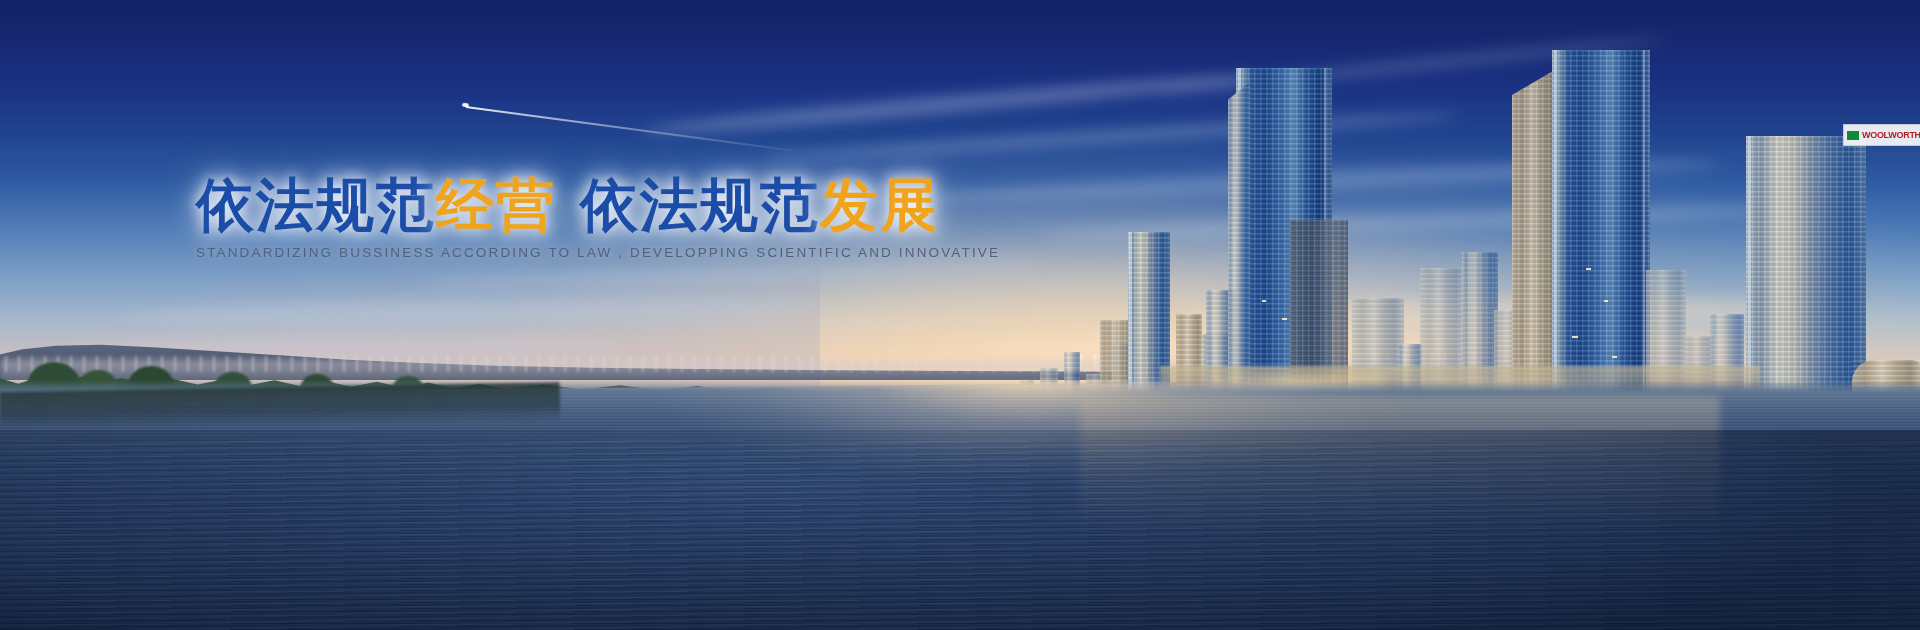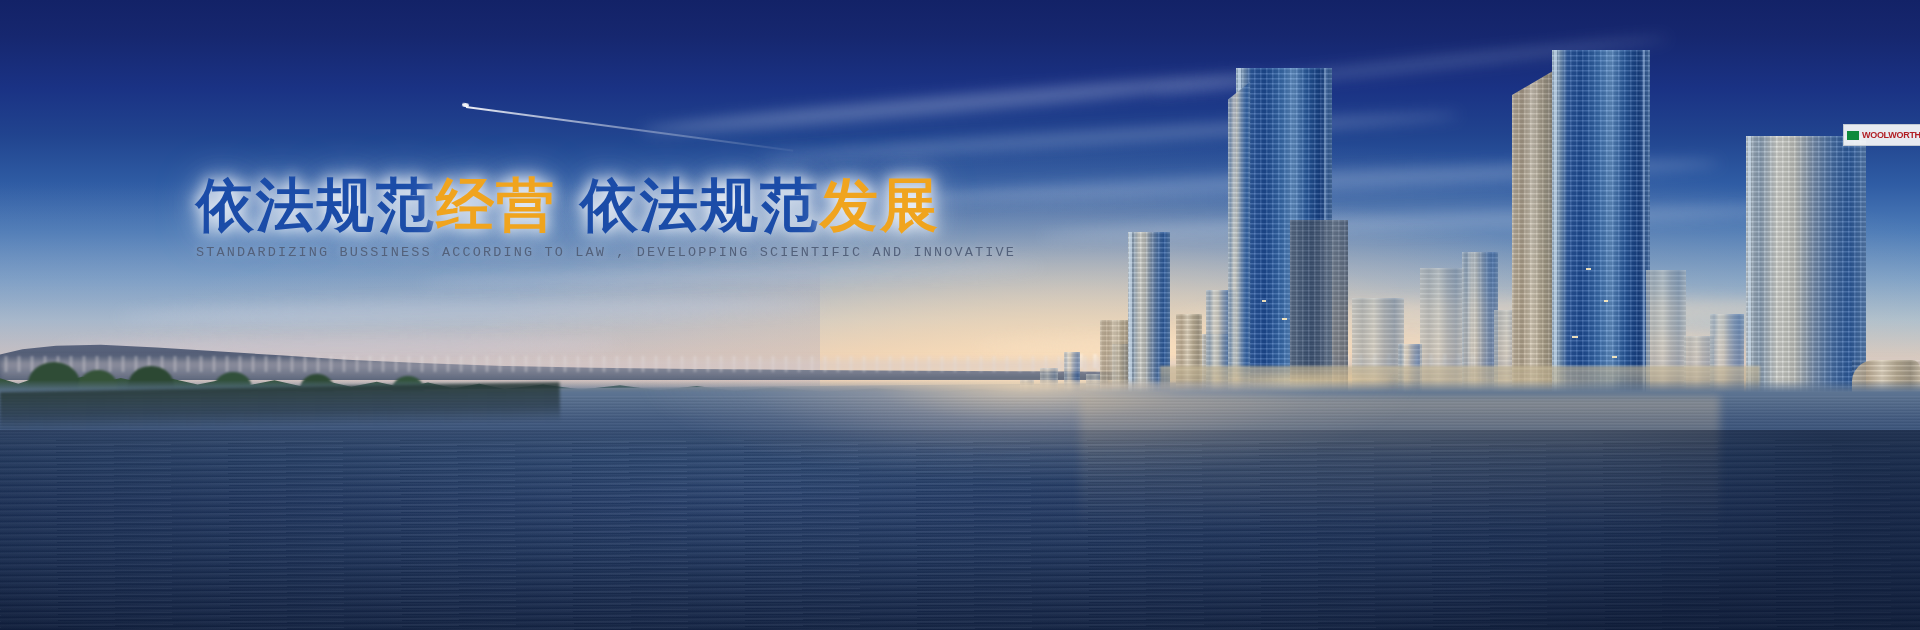--- a/index.html
+++ b/index.html
@@ -265,21 +265,21 @@
       0 0 40px rgba(230,244,255,0.55);
   }
   .hl-blue{color:#1b4ca8;}
   .hl-orange{color:#f0a41e;text-align:right;}
   .hl-gap{display:inline-block;width:24px;}
 
   .subtitle{
     position:absolute;left:196px;top:245px;
     font-size:13.5px;letter-spacing:2.15px;
     color:#53617b;white-space:nowrap;font-weight:400;
-    font-family:Liberation Mono, monospace;
+    font-family:Liberation Sans, sans-serif;
     text-shadow:0 0 8px rgba(255,255,255,0.35);
   }
 </style>
 </head>
 <body>
 
 <div id="banner">
 
   <div class="sky"></div>
   <div class="sky-left-tint"></div>

